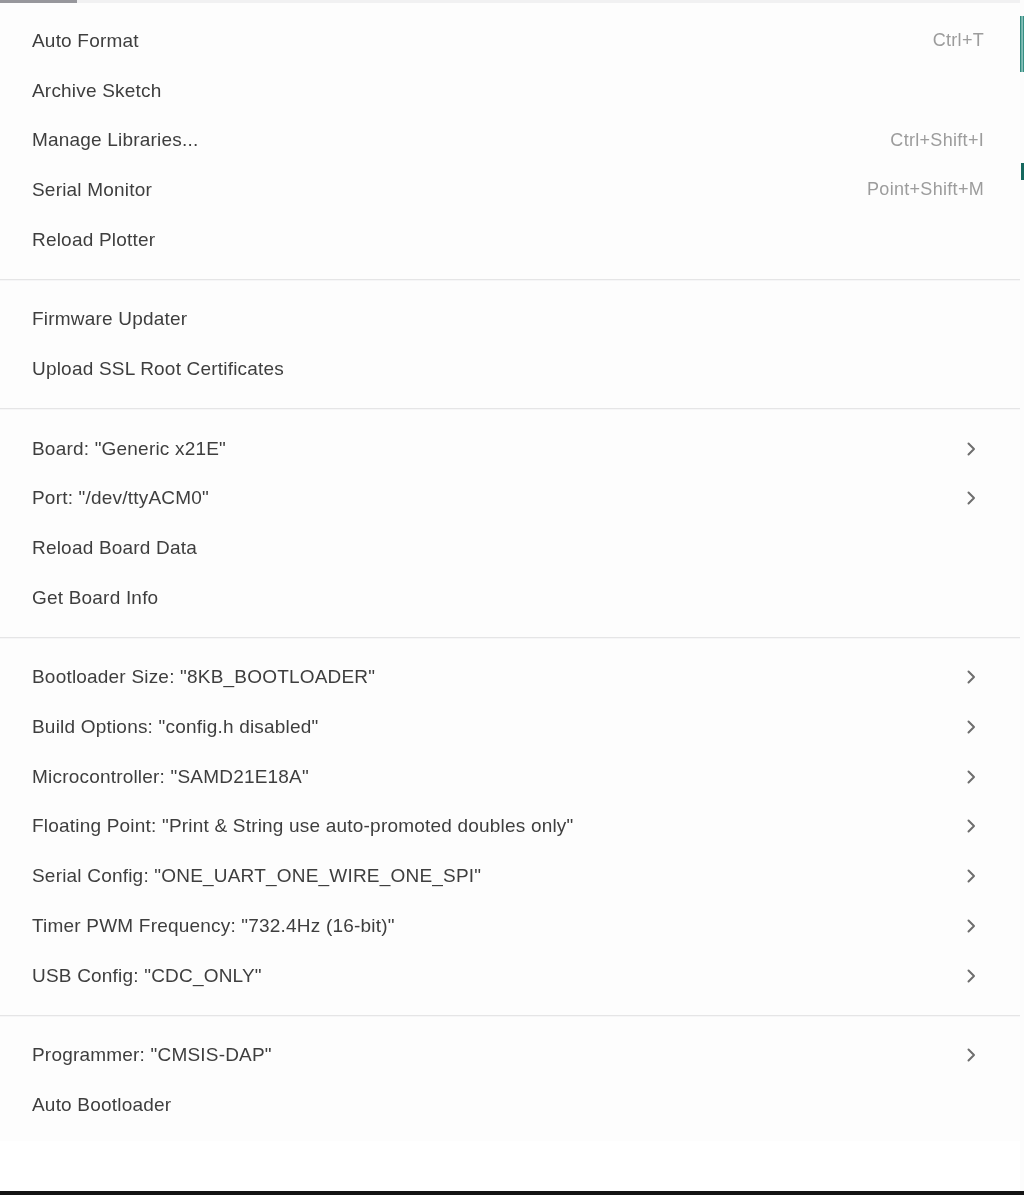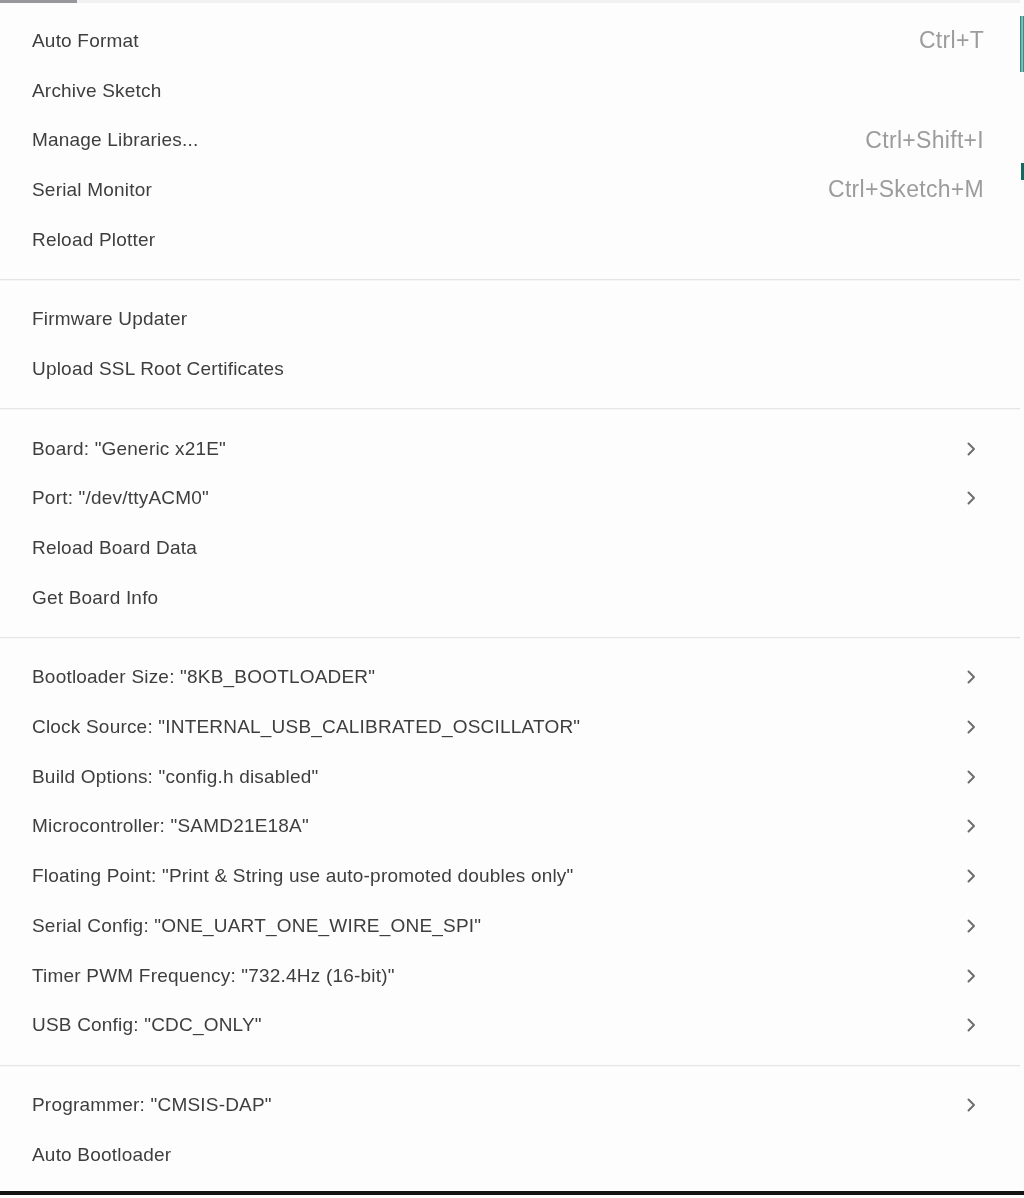--- a/index.html
+++ b/index.html
@@ -43,21 +43,21 @@
     cursor: default;
   }
   .menu-item-label {
     font-size: 19px;
     color: #3e3e3e;
     letter-spacing: 0.2px;
     white-space: nowrap;
   }
   .menu-item-shortcut {
     margin-left: auto;
-    font-size: 23px;
+    font-size: 18px;
     color: #9c9c9c;
     letter-spacing: 0.3px;
     white-space: nowrap;
   }
   .menu-item-arrow {
     position: absolute;
     right: 44px; top: 50%;
     transform: translateY(-50%);
     width: 9px; height: 14px;
     display: inline-flex;
@@ -112,21 +112,21 @@
     <span class="menu-item-label">Archive Sketch</span>
 
   </div>
       <div class="menu-item" role="menuitem">
     <span class="menu-item-label">Manage Libraries...</span>
     <span class="menu-item-shortcut">Ctrl+Shift+I</span>
 
   </div>
       <div class="menu-item" role="menuitem">
     <span class="menu-item-label">Serial Monitor</span>
-    <span class="menu-item-shortcut">Ctrl+Sketch+M</span>
+    <span class="menu-item-shortcut">Point+Shift+M</span>
 
   </div>
       <div class="menu-item" role="menuitem">
     <span class="menu-item-label">Reload Plotter</span>
 
   </div>
       <div class="menu-separator"></div>
       <div class="menu-item" role="menuitem">
     <span class="menu-item-label">Firmware Updater</span>
 
@@ -158,29 +158,20 @@
     <span class="menu-item-label">Reload Board Data</span>
 
   </div>
       <div class="menu-item" role="menuitem">
     <span class="menu-item-label">Get Board Info</span>
 
   </div>
       <div class="menu-separator"></div>
       <div class="menu-item" role="menuitem">
     <span class="menu-item-label">Bootloader Size: "8KB_BOOTLOADER"</span>
-
-    <span class="menu-item-arrow">
-      <svg width="9" height="14" viewBox="0 0 9 14">
-        <path d="M1.5 1.5 L7 7 L1.5 12.5" fill="none" stroke="#6e6e6e" stroke-width="2" stroke-linecap="round" stroke-linejoin="round"></path>
-      </svg>
-    </span>
-  </div>
-      <div class="menu-item" role="menuitem">
-    <span class="menu-item-label">Clock Source: "INTERNAL_USB_CALIBRATED_OSCILLATOR"</span>
 
     <span class="menu-item-arrow">
       <svg width="9" height="14" viewBox="0 0 9 14">
         <path d="M1.5 1.5 L7 7 L1.5 12.5" fill="none" stroke="#6e6e6e" stroke-width="2" stroke-linecap="round" stroke-linejoin="round"></path>
       </svg>
     </span>
   </div>
       <div class="menu-item" role="menuitem">
     <span class="menu-item-label">Build Options: "config.h disabled"</span>
 

